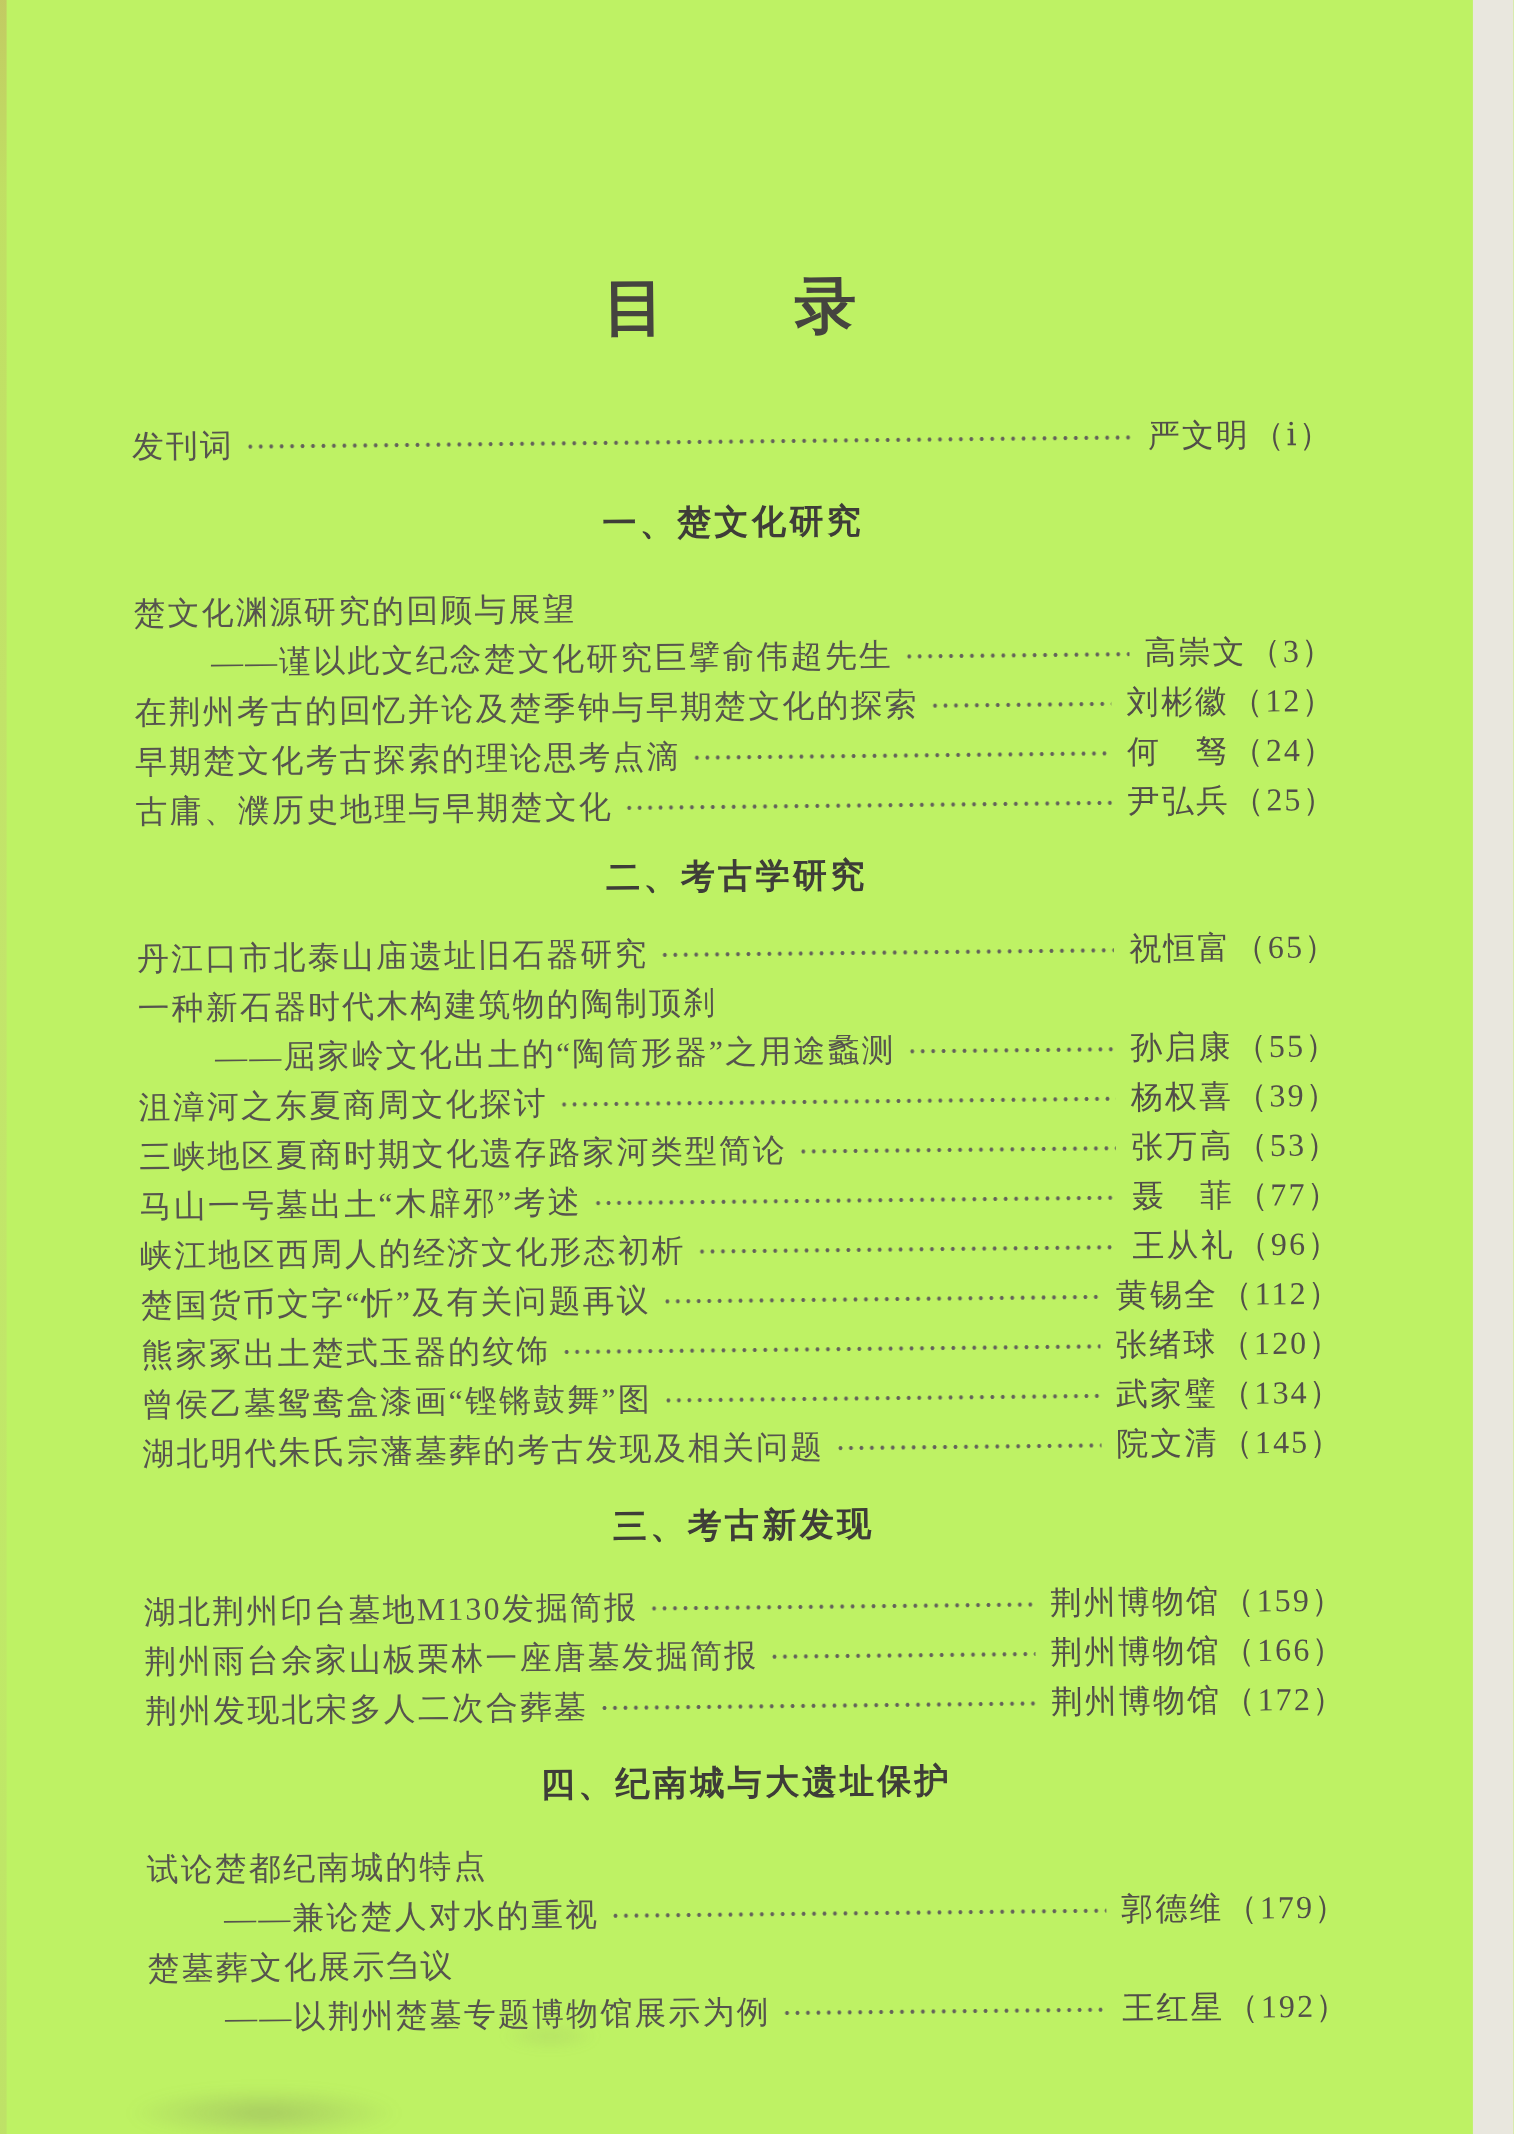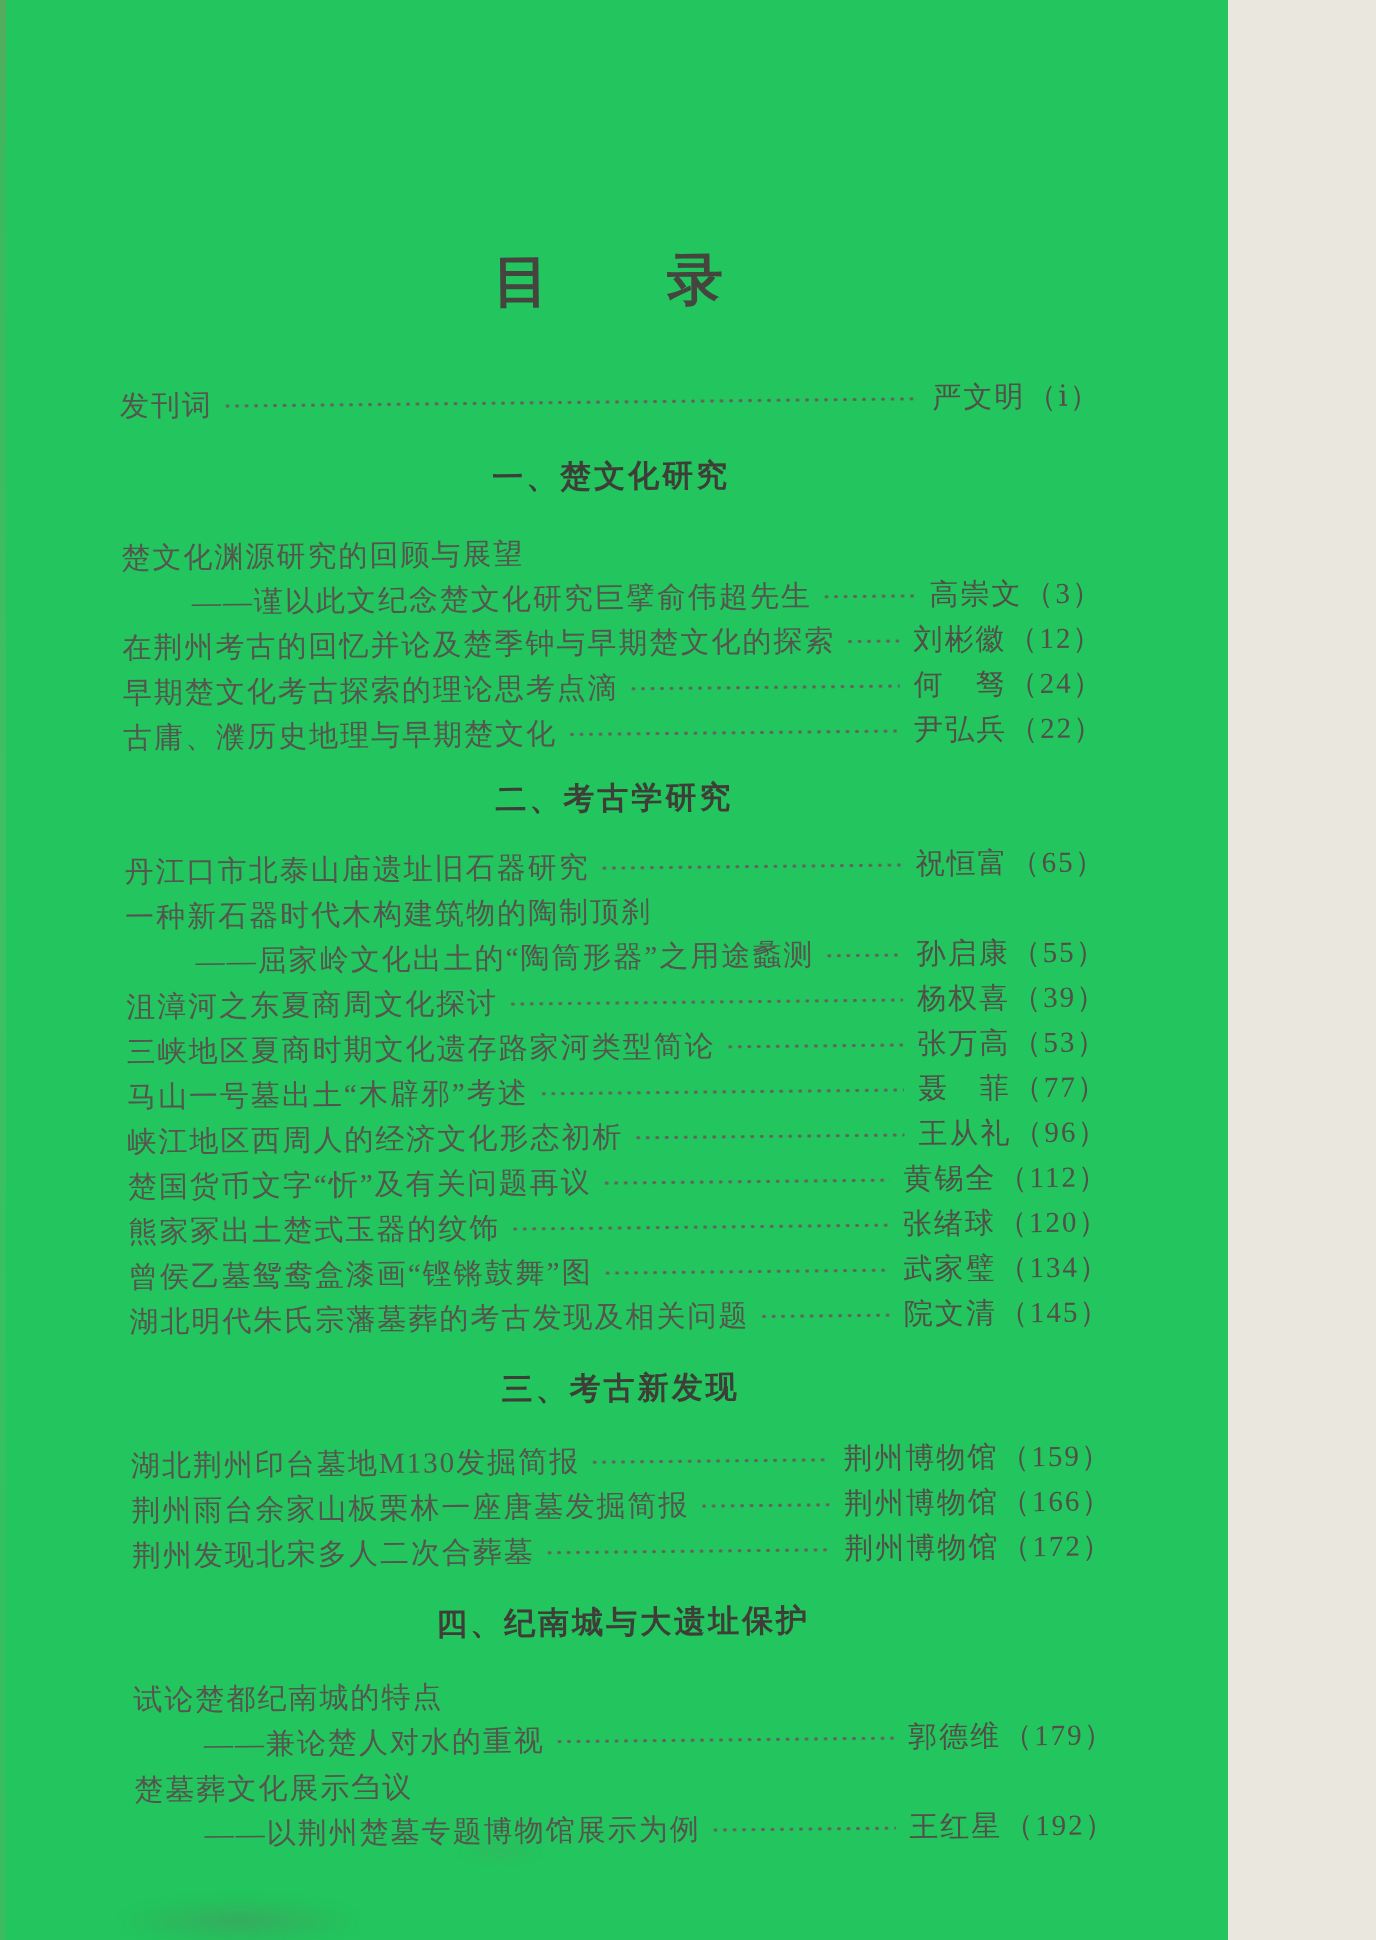--- a/index.html
+++ b/index.html
@@ -3,22 +3,22 @@
 <meta charset="utf-8">
 <style>
   html,body{margin:0;padding:0;}
   body{
     width:1376px;height:1940px;
     background:#e9e7de;
     font-family:"Liberation Serif","DejaVu Serif",serif;
   }
   .sheet{
     position:relative;
-    width:1228px;height:1940px;
-    background:#22c55e;
+    width:1339px;height:1940px;
+    background:#bef264;
     overflow:hidden;
   }
   
   .edge-strip{
     position:absolute;left:0;top:0;width:6px;height:100%;
     background:linear-gradient(to bottom,
       rgba(205,110,95,0.30) 0%,
       rgba(205,110,95,0.14) 9%,
       rgba(220,160,140,0.16) 45%,
       rgba(205,150,130,0.10) 80%,
@@ -123,21 +123,21 @@
       <span class="meta"><span class="a">刘彬徽</span><span class="p">（12）</span></span>
     </div>
     <div class="row">
       <span class="t">早期楚文化考古探索的理论思考点滴</span>
       <span class="leader"></span>
       <span class="meta"><span class="a">何　驽</span><span class="p">（24）</span></span>
     </div>
     <div class="row">
       <span class="t">古庸、濮历史地理与早期楚文化</span>
       <span class="leader"></span>
-      <span class="meta"><span class="a">尹弘兵</span><span class="p">（22）</span></span>
+      <span class="meta"><span class="a">尹弘兵</span><span class="p">（25）</span></span>
     </div>
 
     <div class="sec-heading second">二、考古学研究</div>
 
     <div class="row">
       <span class="t">丹江口市北泰山庙遗址旧石器研究</span>
       <span class="leader"></span>
       <span class="meta"><span class="a">祝恒富</span><span class="p">（65）</span></span>
     </div>
     <div class="row">

